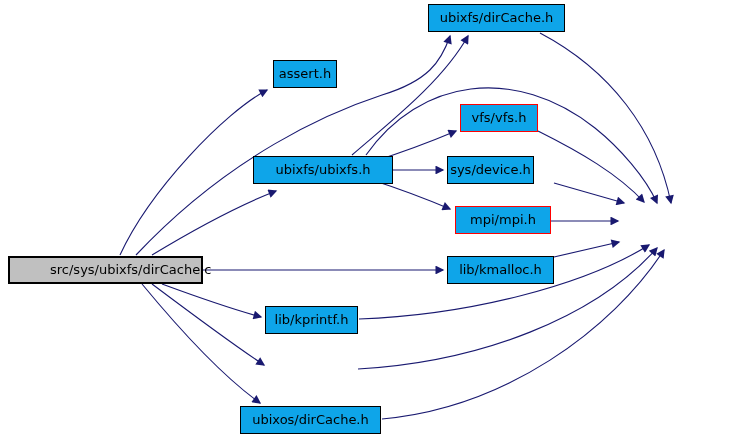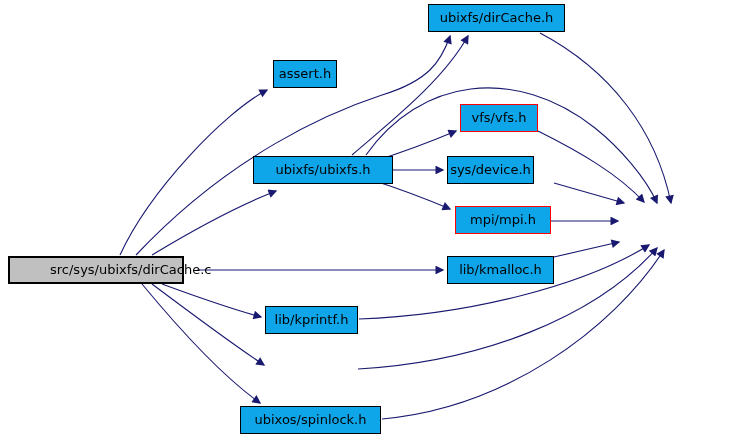--- a/index.html
+++ b/index.html
@@ -78,35 +78,35 @@
         <path d="M538,131 C580,152 618,174 644,202" class="edge" marker-end="url(#arrow)"></path>
         <path d="M554,183 L624,203" class="edge" marker-end="url(#arrow)"></path>
         <path d="M547,221 L618,221" class="edge" marker-end="url(#arrow)"></path>
         <path d="M554,257 L619,242" class="edge" marker-end="url(#arrow)"></path>
         <path d="M359,319 C470,315 585,285 649,245" class="edge" marker-end="url(#arrow)"></path>
         <path d="M358,369 C480,362 595,318 657,248" class="edge" marker-end="url(#arrow)"></path>
         <path d="M382,419 C505,408 612,330 664,250" class="edge" marker-end="url(#arrow)"></path>
       </g>
   </svg>
 
-  <div class="node node--main" style="left:8px;   top:256px; width:176px;padding-left:40px;">src/sys/ubixfs/dirCache.c</div>
+  <div class="node node--main" style="left:8px;   top:256px; width:195px;padding-left:40px;">src/sys/ubixfs/dirCache.c</div>
 
   <div class="node" style="left:428px; top:4px;   width:137px;">ubixfs/dirCache.h</div>
 
   <div class="node" style="left:273px; top:60px;  width:64px;text-align:center;">assert.h</div>
 
   <div class="node node--red" style="left:460px; top:104px; width:78px;">vfs/vfs.h</div>
 
   <div class="node" style="left:253px; top:156px; width:140px;">ubixfs/ubixfs.h</div>
 
   <div class="node" style="left:447px; top:156px; width:87px;">sys/device.h</div>
 
   <div class="node node--red" style="left:455px; top:206px; width:96px;">mpi/mpi.h</div>
 
 
   <div class="node" style="left:447px; top:256px; width:107px;text-align:center;">lib/kmalloc.h</div>
 
   <div class="node" style="left:265px; top:306px; width:93px;">lib/kprintf.h</div>
 
 
-  <div class="node" style="left:240px; top:406px; width:141px;">ubixos/spinlock.h</div>
+  <div class="node" style="left:240px; top:406px; width:141px;">ubixos/dirCache.h</div>
 
 </div>
 
 </body></html>

